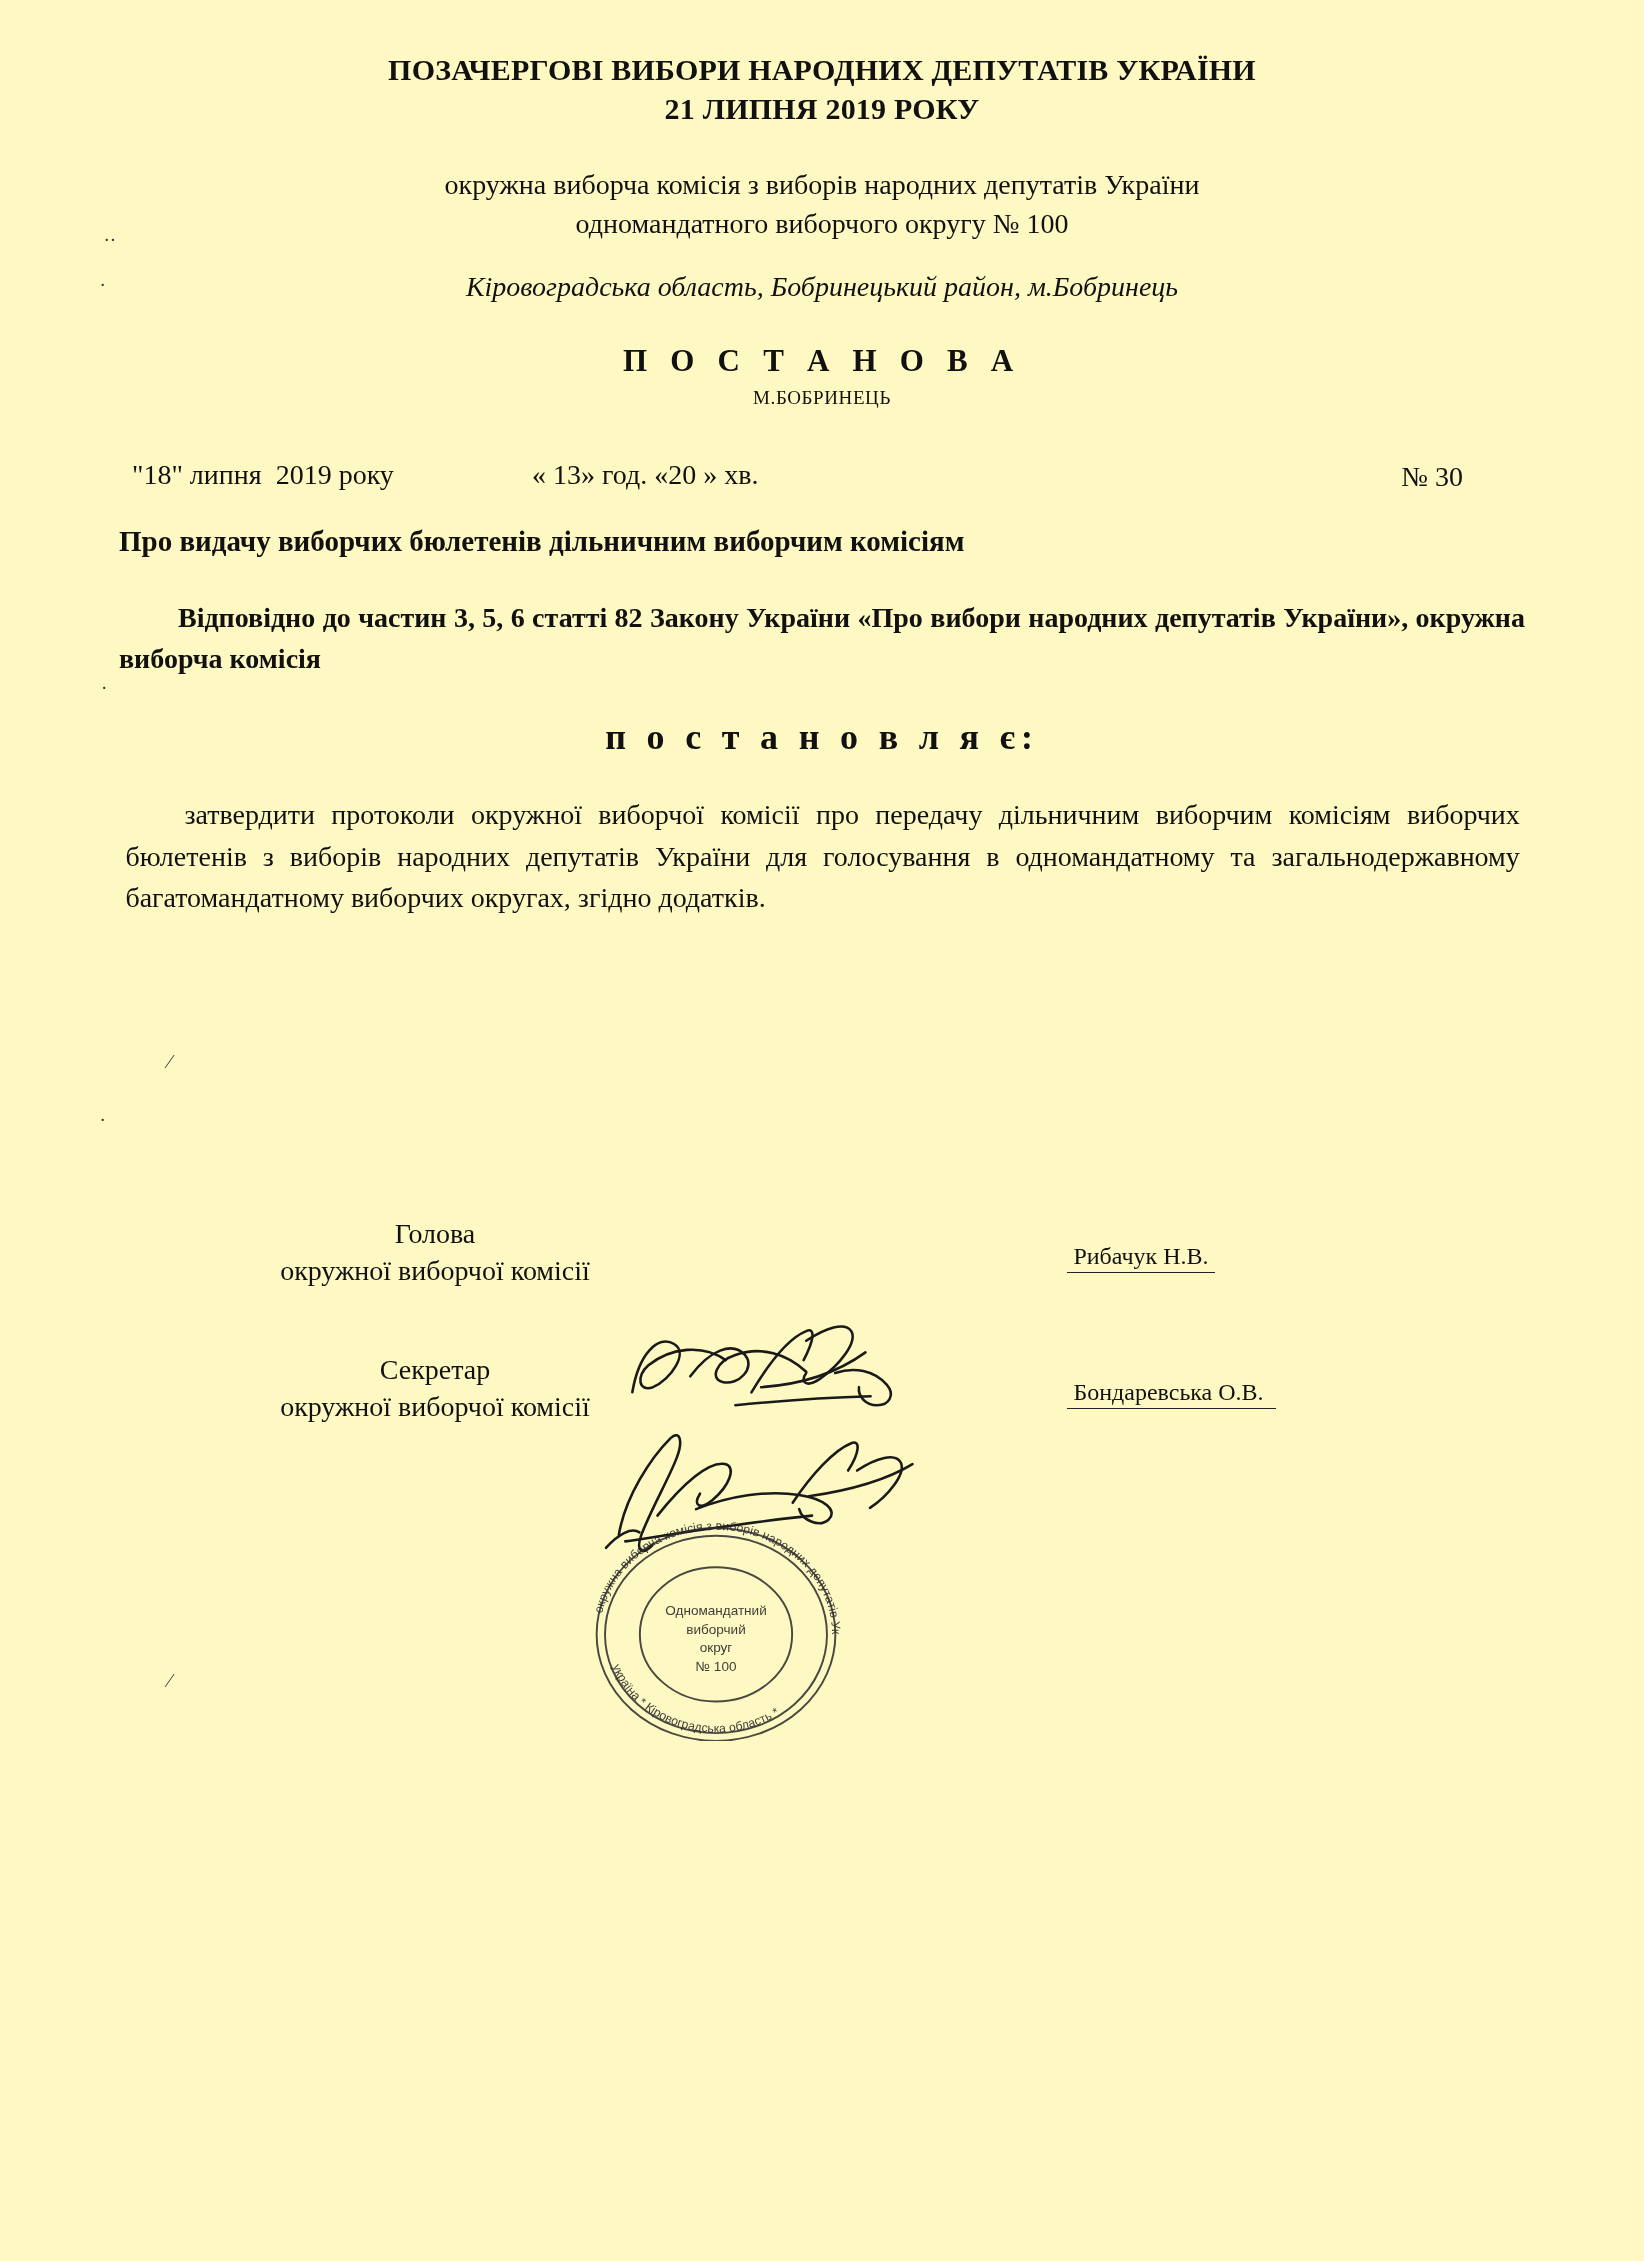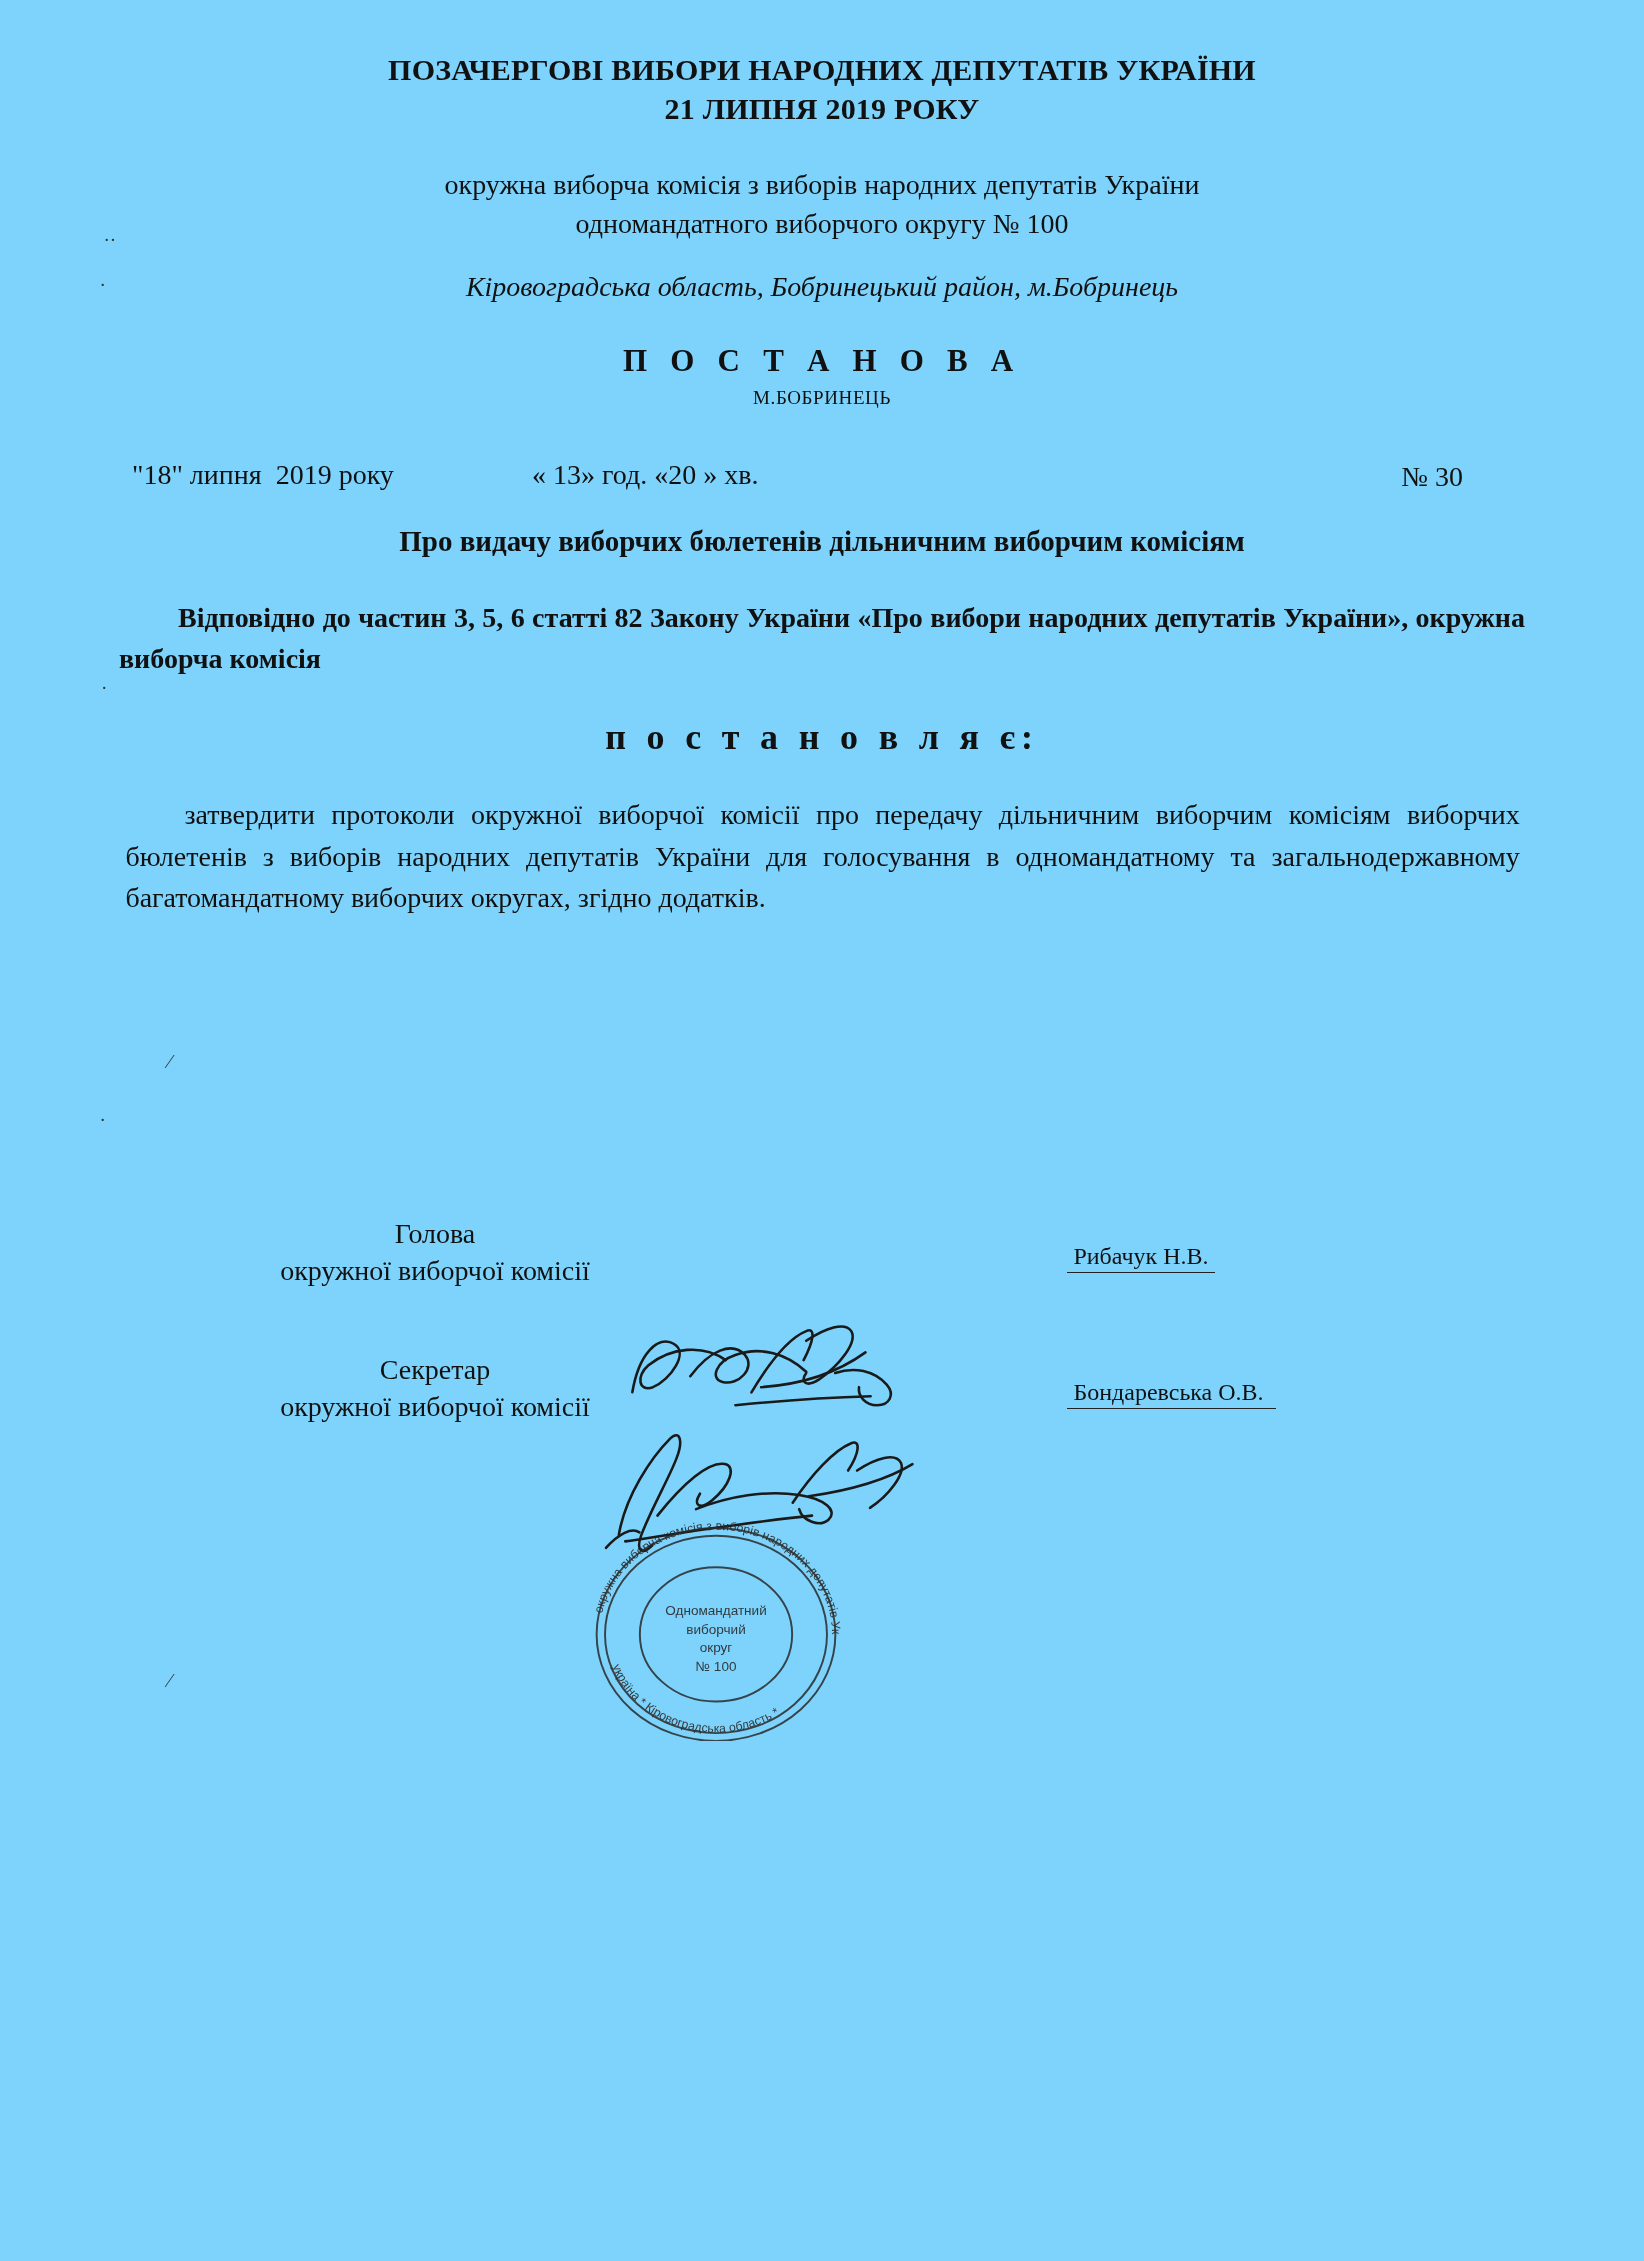--- a/index.html
+++ b/index.html
@@ -8,21 +8,21 @@
     background: #ffffff;
   }
   body {
     font-family: "Liberation Serif", serif;
     color: #111;
   }
   .page {
     position: relative;
     width: 1644px;
     height: 2261px;
-    background: #7dd3fc;
+    background: #fef9c3;
     overflow: hidden;
   }
   .inner {
     position: relative;
     width: 1406px;
     margin: 0 auto;
     padding-top: 50px;
   }
   .title {
     text-align: center;
@@ -74,21 +74,21 @@
     top: 0;
     white-space: pre;
   }
   .dateline .d-right {
     position: absolute;
     right: 62px;
     top: 2px;
     white-space: pre;
   }
   .subject {
-    text-align: center;
+    text-align: left;
     font-weight: bold;
     font-size: 29px;
     margin-top: 30px;
   }
   .para {
     font-size: 28px;
     line-height: 1.45;
     text-align: justify;
     margin-top: 40px;
     font-weight: bold;

